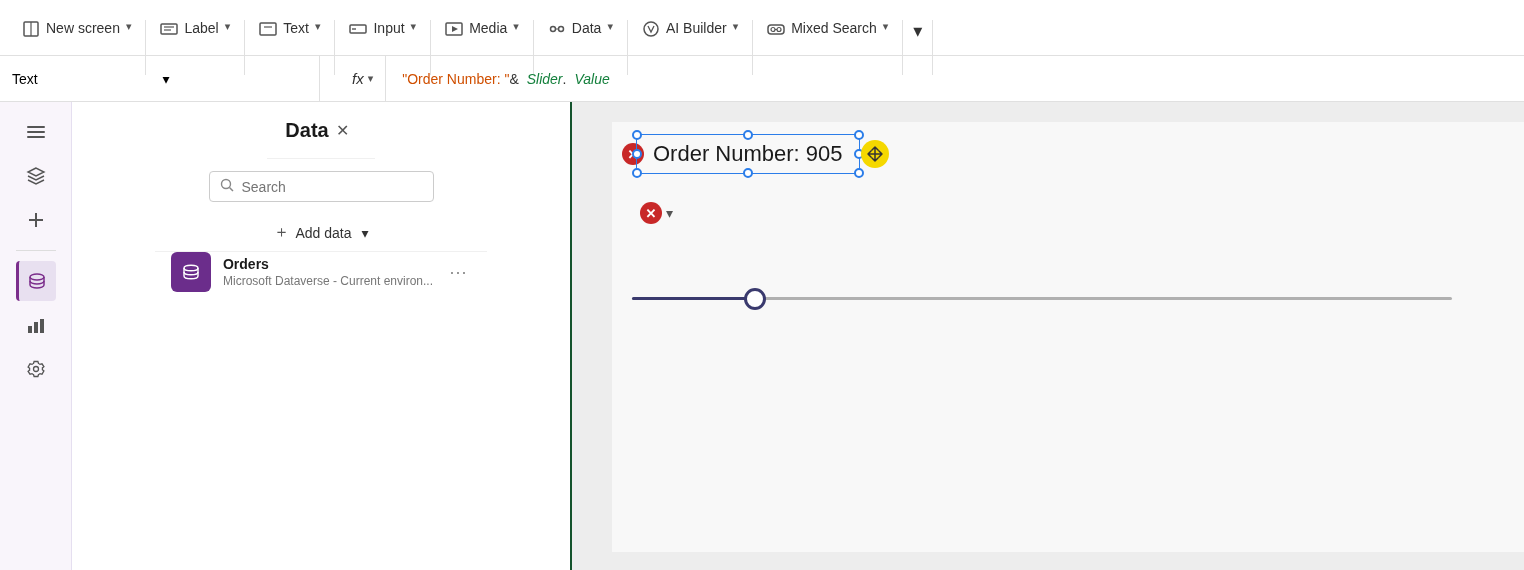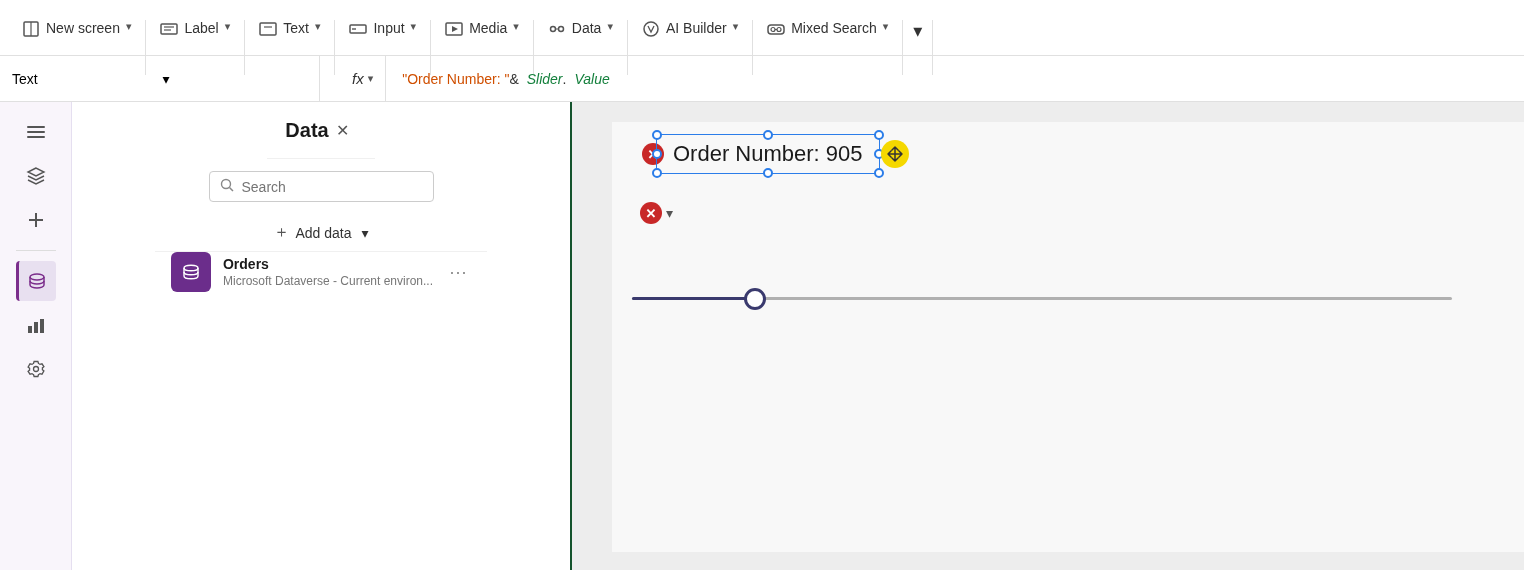--- a/index.html
+++ b/index.html
@@ -219,21 +219,21 @@
       left: 40px;
       top: 20px;
       width: 940px;
       height: 430px;
       background: #f8f8f8;
     }
 
     
     .text-element-wrapper {
       position: absolute;
-      left: 44px;
+      left: 24px;
       top: 12px;
     }
     .text-selection-box {
       position: relative;
       border: 1.5px solid #2b7de9;
       padding: 6px 16px;
       background: transparent;
       display: inline-block;
     }
     .text-label {

